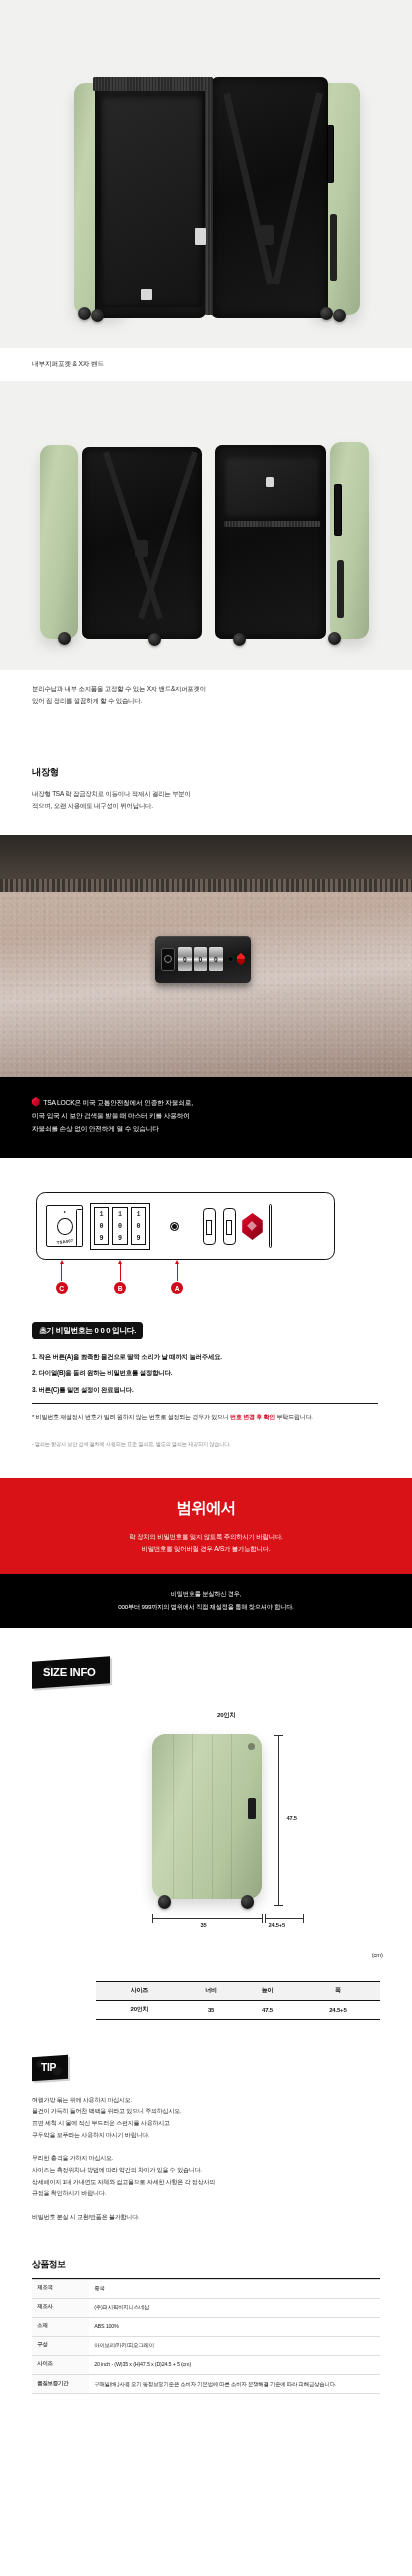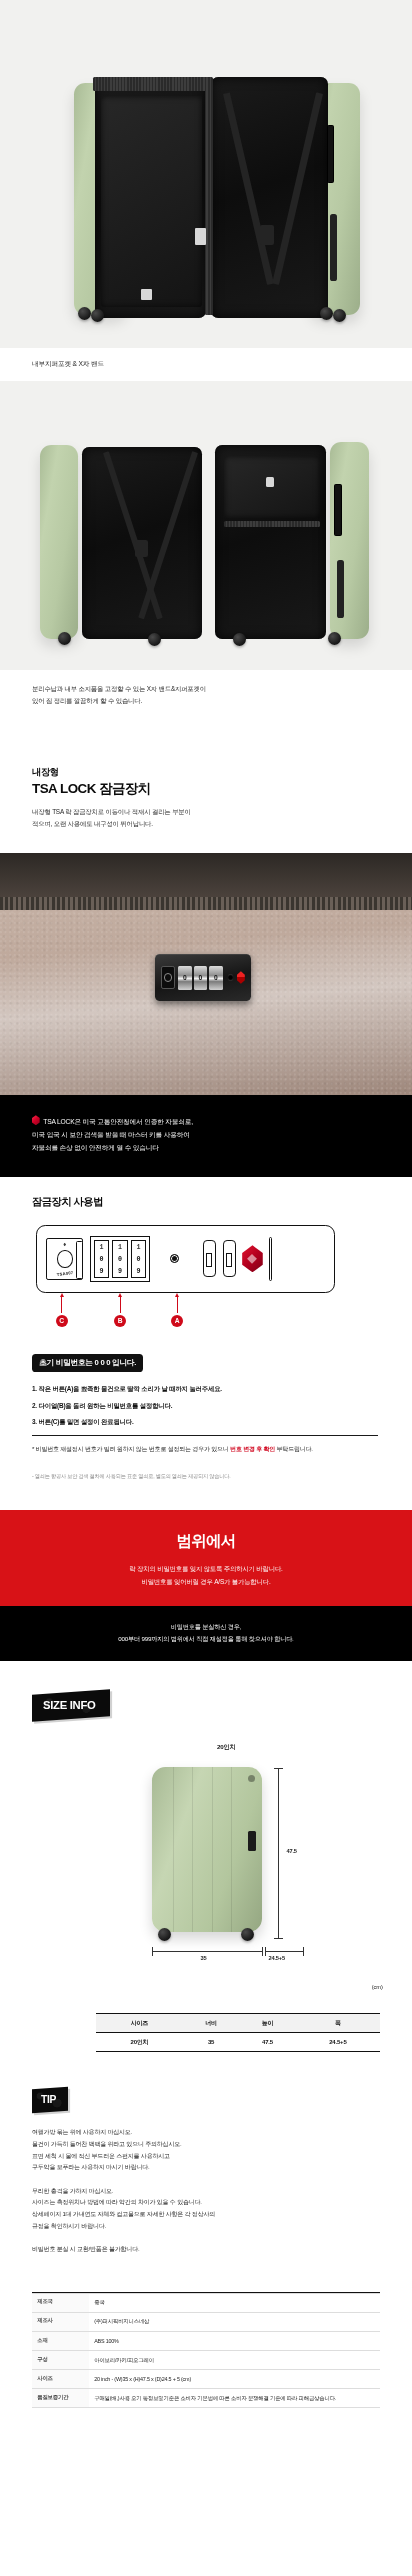--- a/index.html
+++ b/index.html
@@ -445,21 +445,20 @@
   <div class="wheel" style="left:328px; top:251px;"></div>
 </div>
 
 <div class="para-band">
   <p>분리수납과 내부 소지품을 고정할 수 있는 X자 밴드&amp;지퍼포켓이</p>
   <p>있어 짐 정리를 깔끔하게 할 수 있습니다.</p>
 </div>
 
 <div class="head-band" style="padding-top:46px;">
   <div class="head-sm">내장형</div>
-  <div class="head-lg">TSA LOCK 잠금장치</div>
   <div class="head-desc">
     <div>내장형 TSA 락 잠금장치로 이동이나 적재시 걸리는 부분이</div>
     <div>적으며, 오랜 사용에도 내구성이 뛰어납니다.</div>
   </div>
 </div>
 
 <div class="tsa-photo" style="margin-top:23px;">
   <div class="leather"></div>
   <div class="darkstrip"></div>
   <div class="zip-row"></div>
@@ -477,21 +476,20 @@
 
 <div class="black-band">
   <p>
     <span class="tsa-diamond"></span><span>TSA LOCK은 미국 교통안전청에서 인증한 자물쇠로,</span>
   </p>
   <p>미국 입국 시 보안 검색을 받을 때 마스터 키를 사용하여</p>
   <p>자물쇠를 손상 없이 안전하게 열 수 있습니다</p>
 </div>
 
 <div class="howto">
-  <h2>잠금장치 사용법</h2>
 
   <div class="lock-diagram">
     <div class="lock-outline">
       <div class="ld-key">
         <div class="dot"></div>
         <div class="ring"></div>
         <div class="tsa007">TSA007</div>
         <div class="tab"></div>
       </div>
 
@@ -636,20 +634,21 @@
     <li>무리한 충격을 가하지 마십시오.</li>
     <li>사이즈는 측정위치나 방법에 따라 약간의 차이가 있을 수 있습니다.</li>
     <li>상세페이지 1대 가내연도 자체와 컴고물으로 자세한 사항은 각 정상사의</li>
     <li>규정을 확인하시기 바랍니다.</li>
     <li>&nbsp;</li>
     <li>비밀번호 분실 시 교환/반품은 불가합니다.</li>
   </ul>
 </div>
 
 <div class="prodinfo">
+  <h2>상품정보</h2>
   <div class="pi-top-rule"></div>
   <table class="pi-table">
     <tbody>
       <tr>
         <th>제조국</th>
         <td>중국</td>
       </tr>
       <tr>
         <th>제조사</th>
         <td>(주)퍼시픽비지니스네삽</td>

